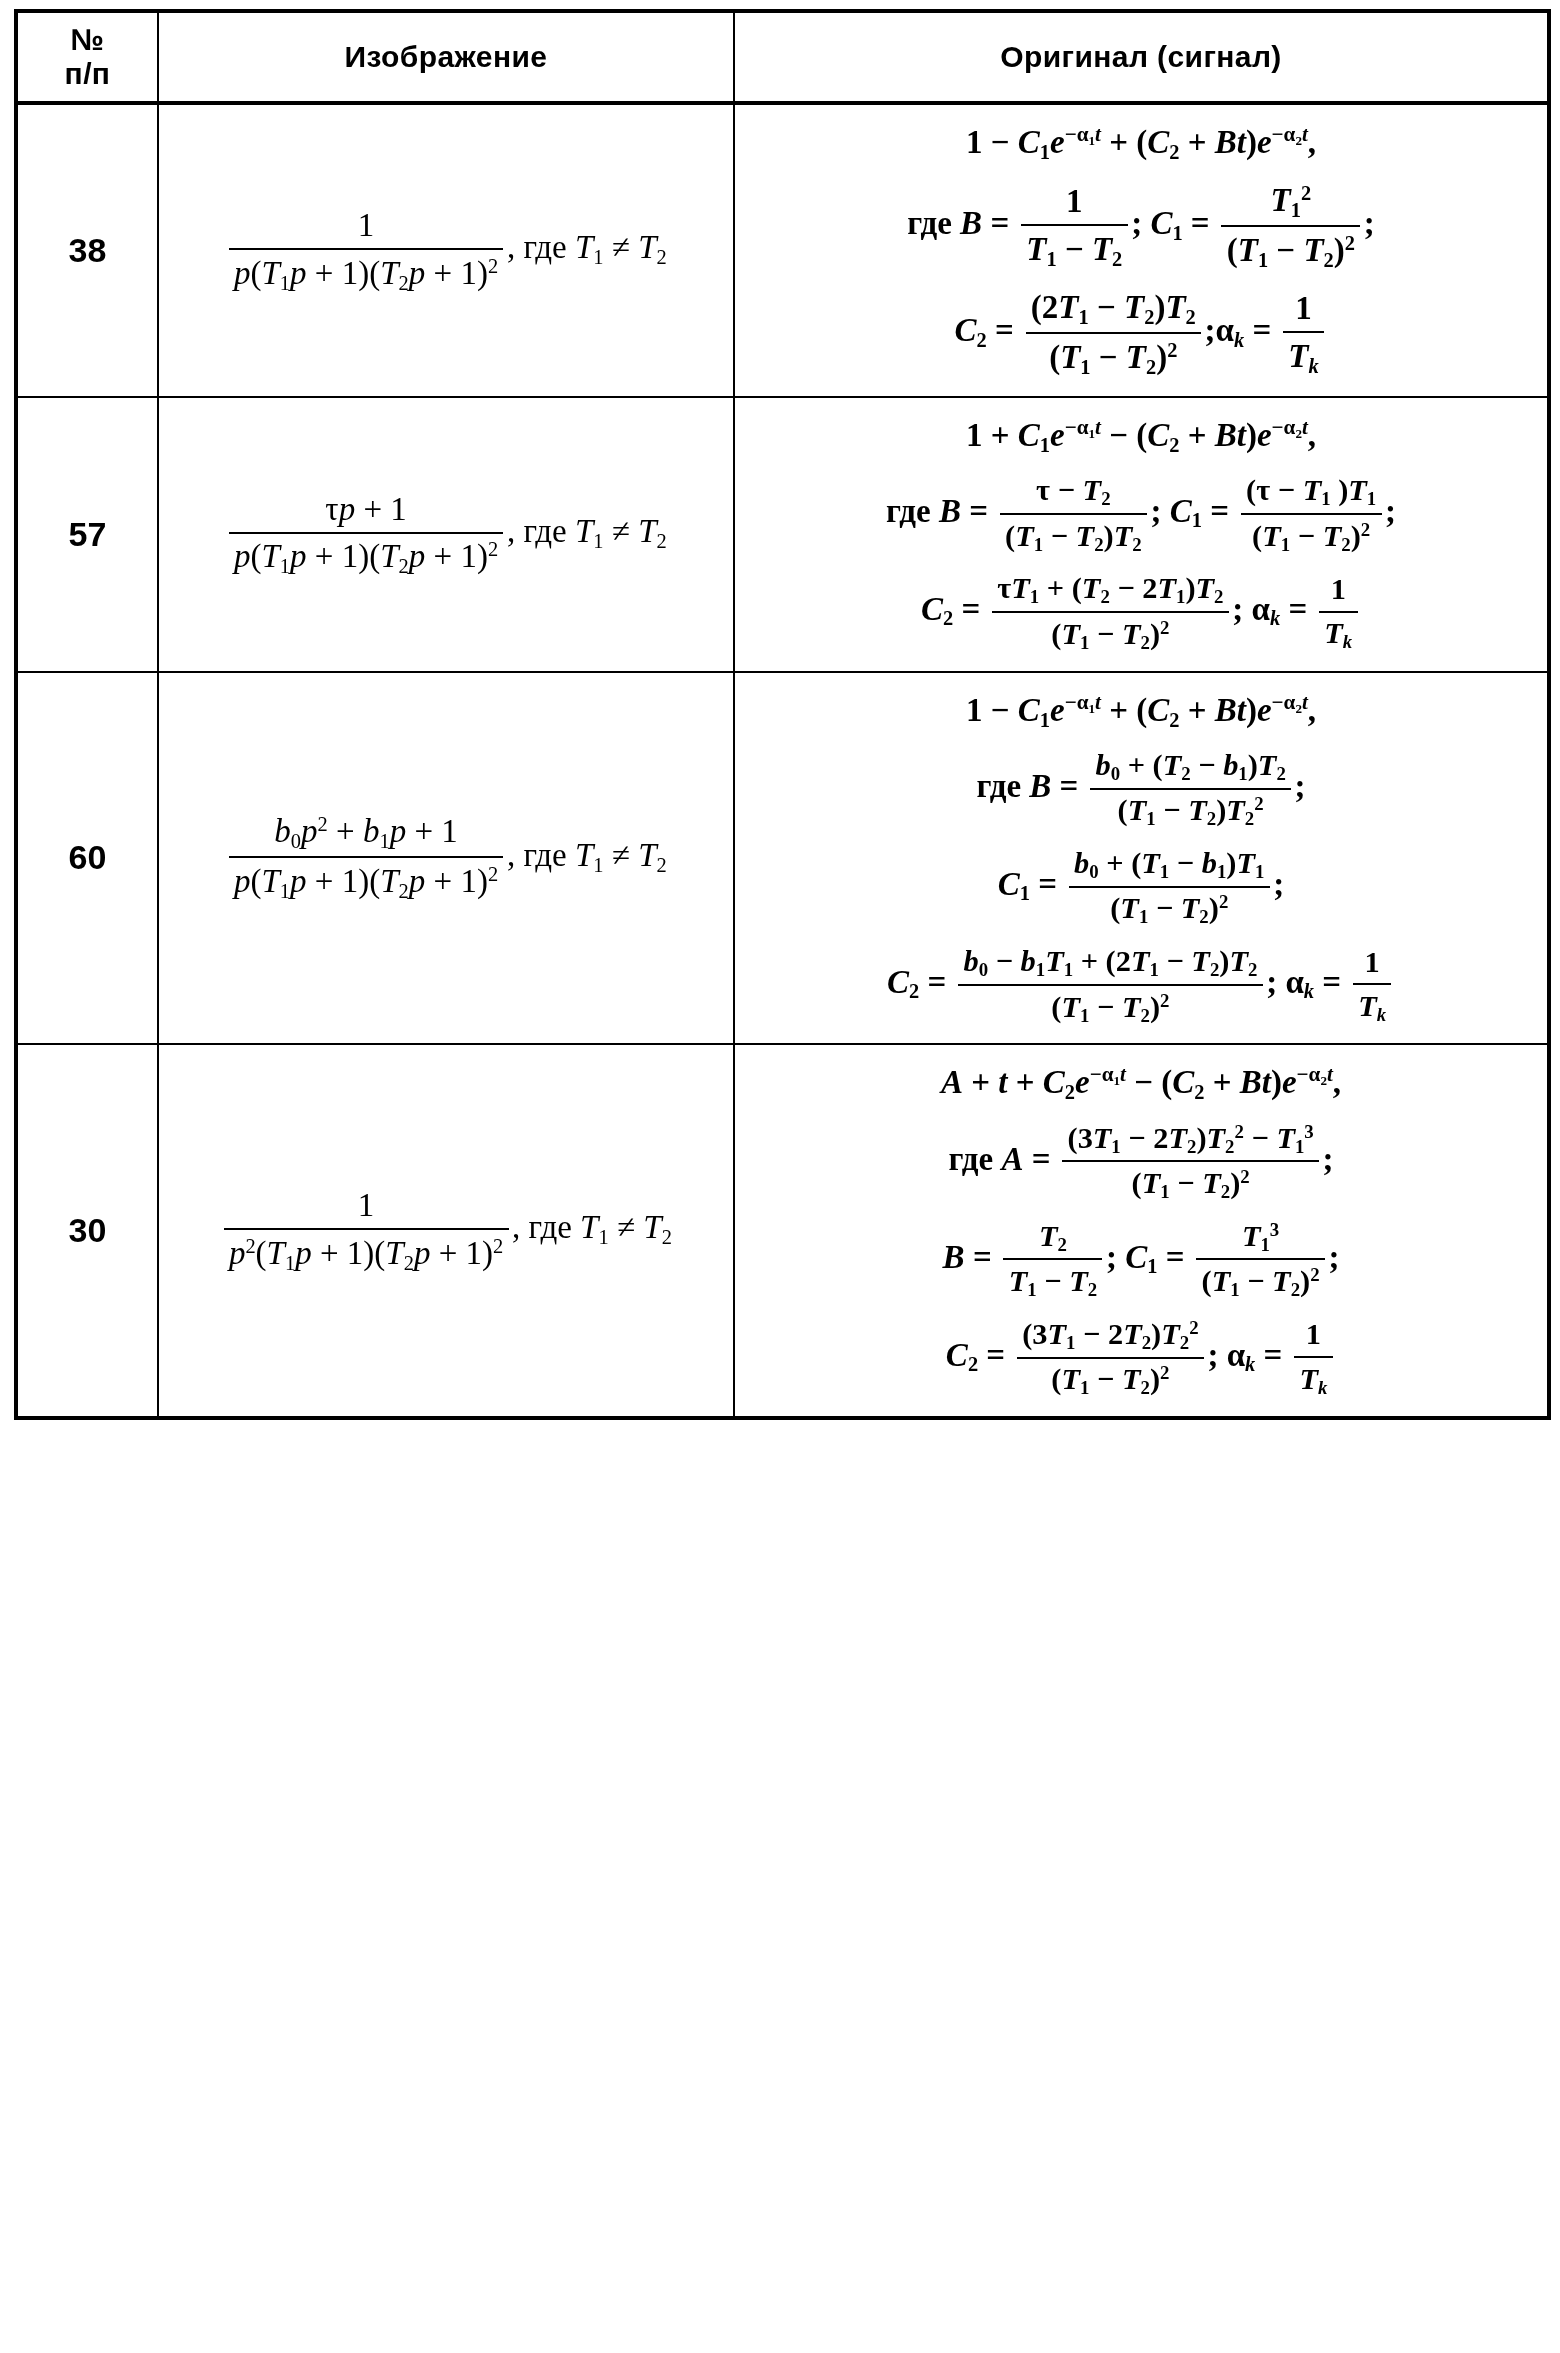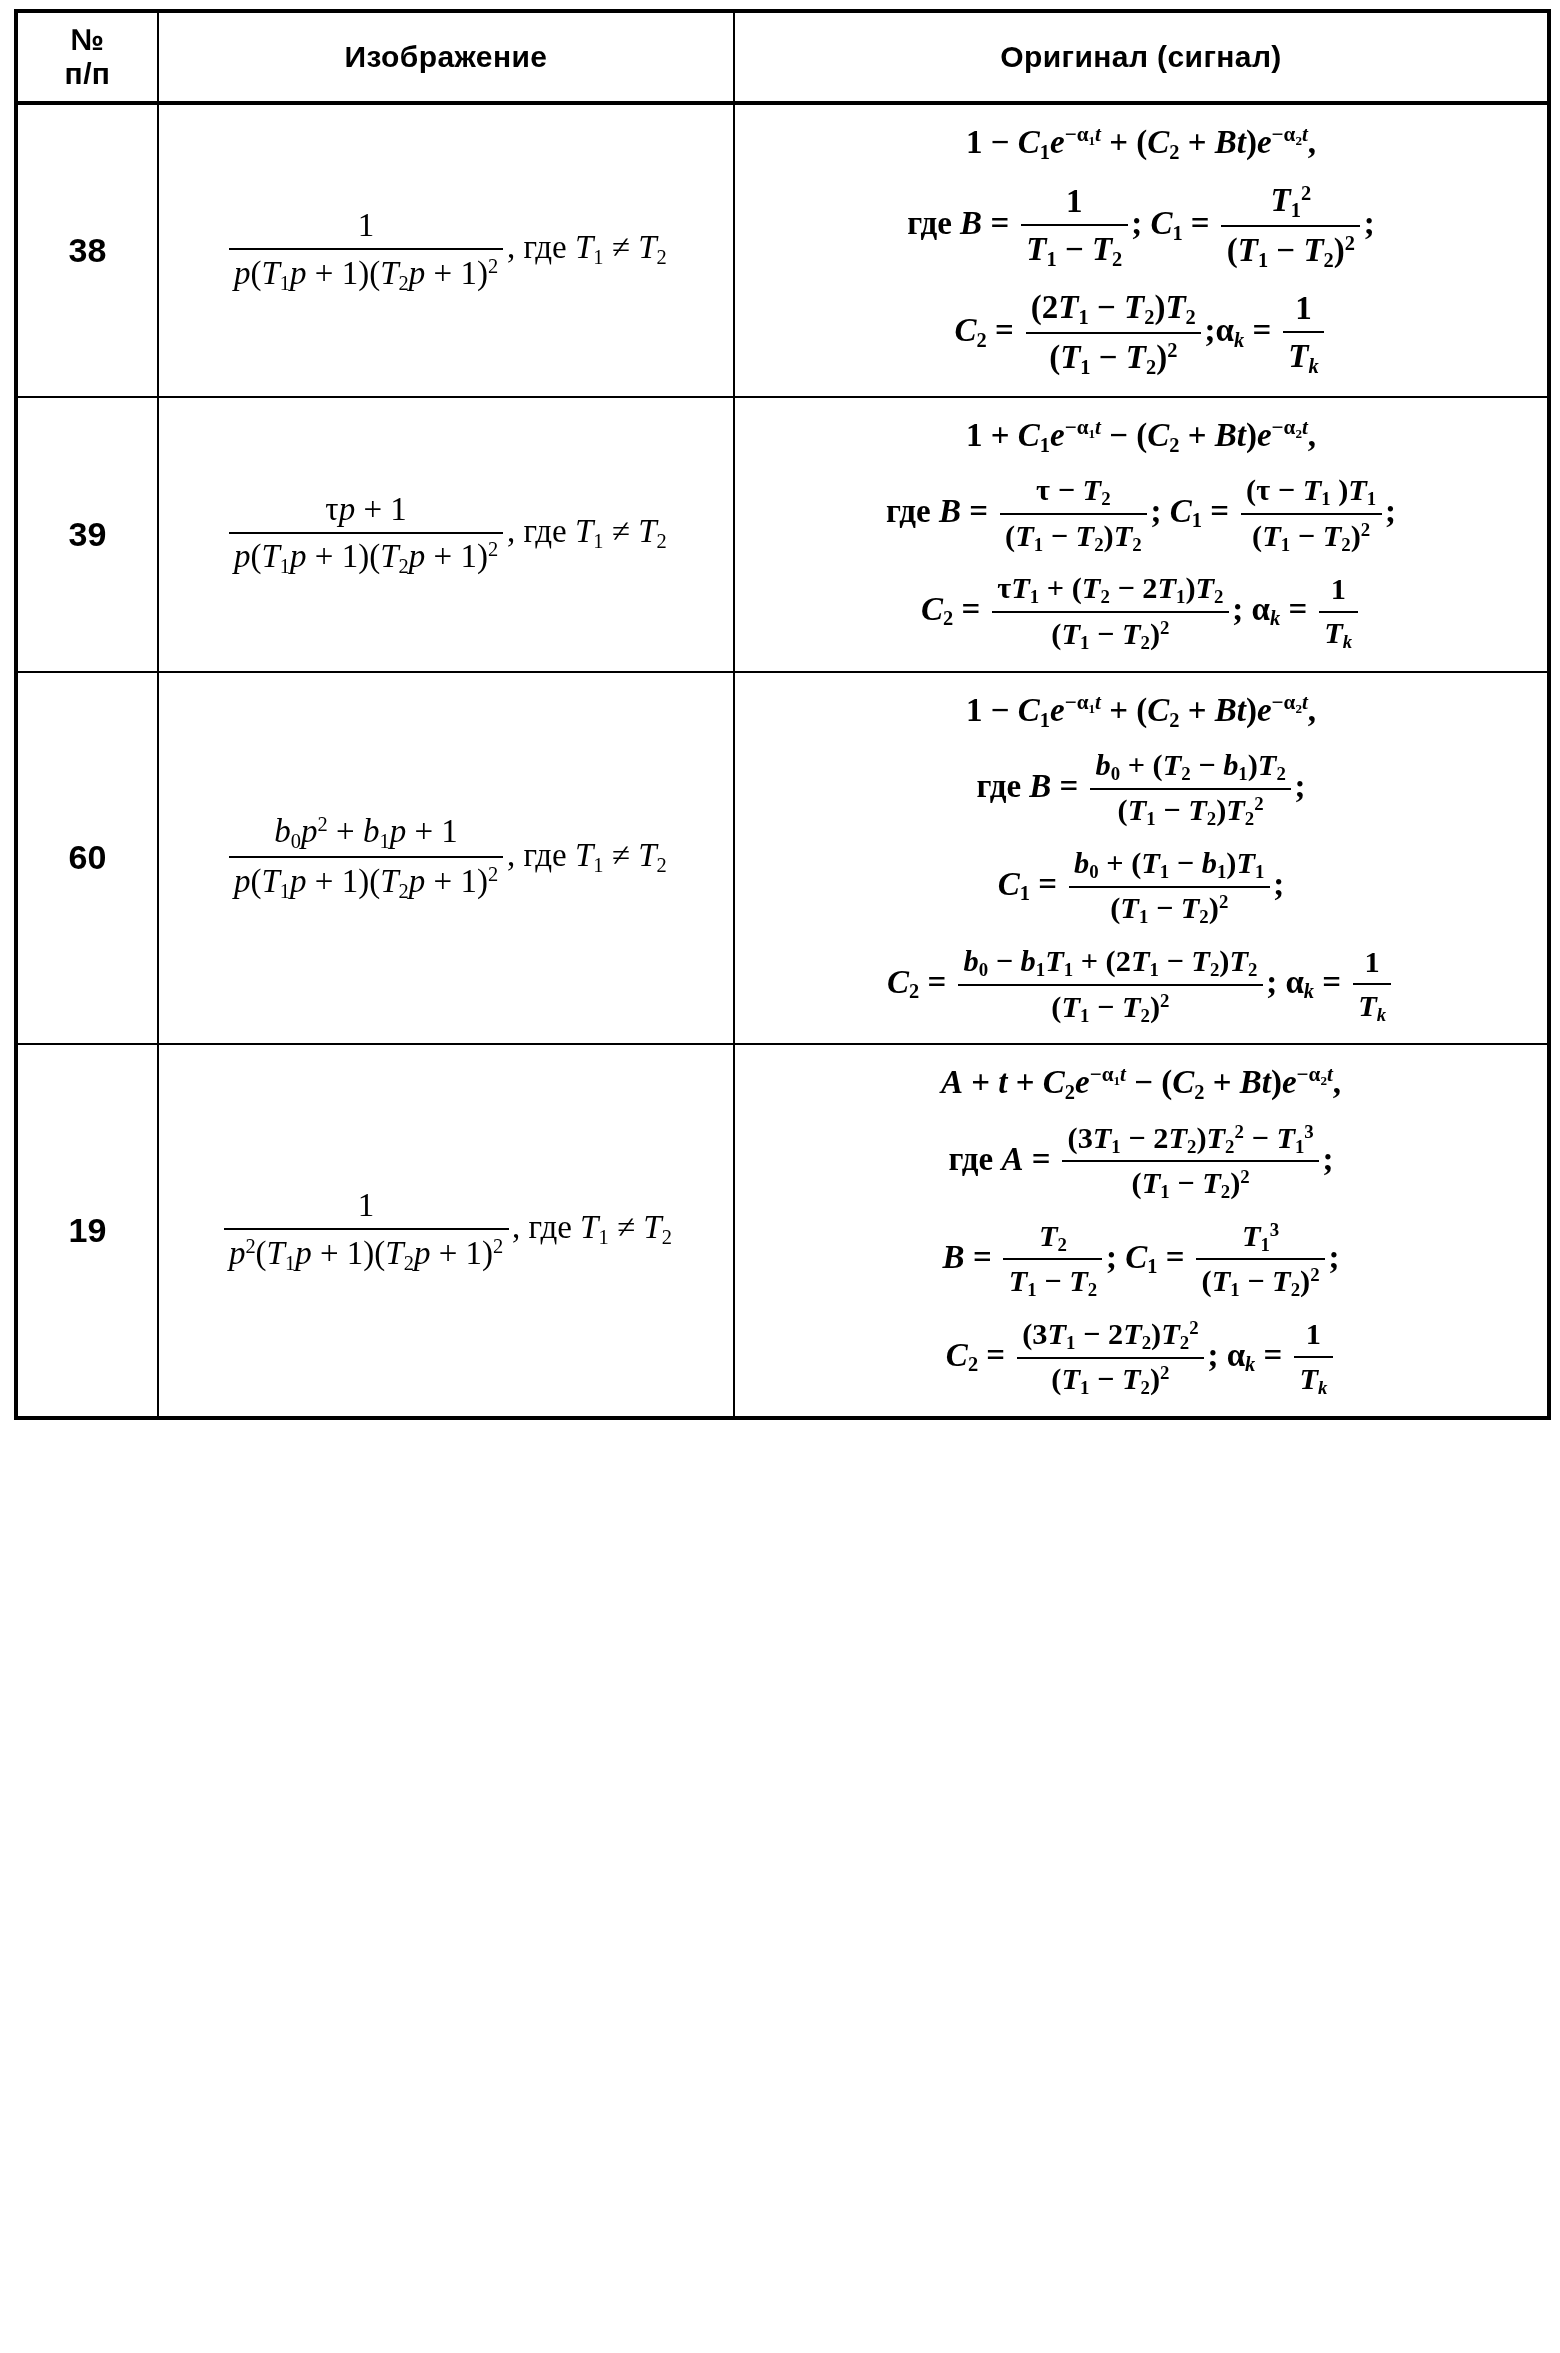--- a/index.html
+++ b/index.html
@@ -169,21 +169,21 @@
             </span><span class="op">;</span>α<sub class="sub-it">k</sub> <span class="op">=</span>
             <span class="frac">
               <span class="top"><span class="up">1</span></span>
               <span class="bot"><span class="it">T</span><sub class="sub-it">k</sub></span>
             </span>
           </div>
         </td>
       </tr>
 
       <tr>
-        <td class="num-cell">39</td>
+        <td class="num-cell">57</td>
         <td class="img-cell">
           <span class="m imgformula">
             <span class="fline">
               <span class="frac">
                 <span class="top">τ<span class="it">p</span> <span class="op">+</span> <span class="up">1</span></span>
                 <span class="bot"><span class="it">p</span><span class="op">(</span><span class="it">T</span><sub>1</sub><span class="it">p</span> <span class="op">+</span> <span class="up">1)(</span><span class="it">T</span><sub>2</sub><span class="it">p</span> <span class="op">+</span> <span class="up">1)</span><sup>2</sup></span>
               </span><span class="op">,</span>
             </span>
             <span class="gline"><span class="up">где</span> <span class="it">T</span><sub>1</sub> <span class="op">≠</span> <span class="it">T</span><sub>2</sub></span>
           </span>
@@ -257,21 +257,21 @@
             </span><span class="op">;</span> α<sub class="sub-it">k</sub> <span class="op">=</span>
             <span class="frac sm">
               <span class="top"><span class="up">1</span></span>
               <span class="bot"><span class="it">T</span><sub class="sub-it">k</sub></span>
             </span>
           </div>
         </td>
       </tr>
 
       <tr>
-        <td class="num-cell">19</td>
+        <td class="num-cell">30</td>
         <td class="img-cell">
           <span class="m imgformula">
             <span class="fline">
               <span class="frac">
                 <span class="top"><span class="up">1</span></span>
                 <span class="bot"><span class="it">p</span><sup>2</sup><span class="op">(</span><span class="it">T</span><sub>1</sub><span class="it">p</span> <span class="op">+</span> <span class="up">1)(</span><span class="it">T</span><sub>2</sub><span class="it">p</span> <span class="op">+</span> <span class="up">1)</span><sup>2</sup></span>
               </span><span class="op">,</span>
             </span>
             <span class="gline"><span class="up">где</span> <span class="it">T</span><sub>1</sub> <span class="op">≠</span> <span class="it">T</span><sub>2</sub></span>
           </span>

